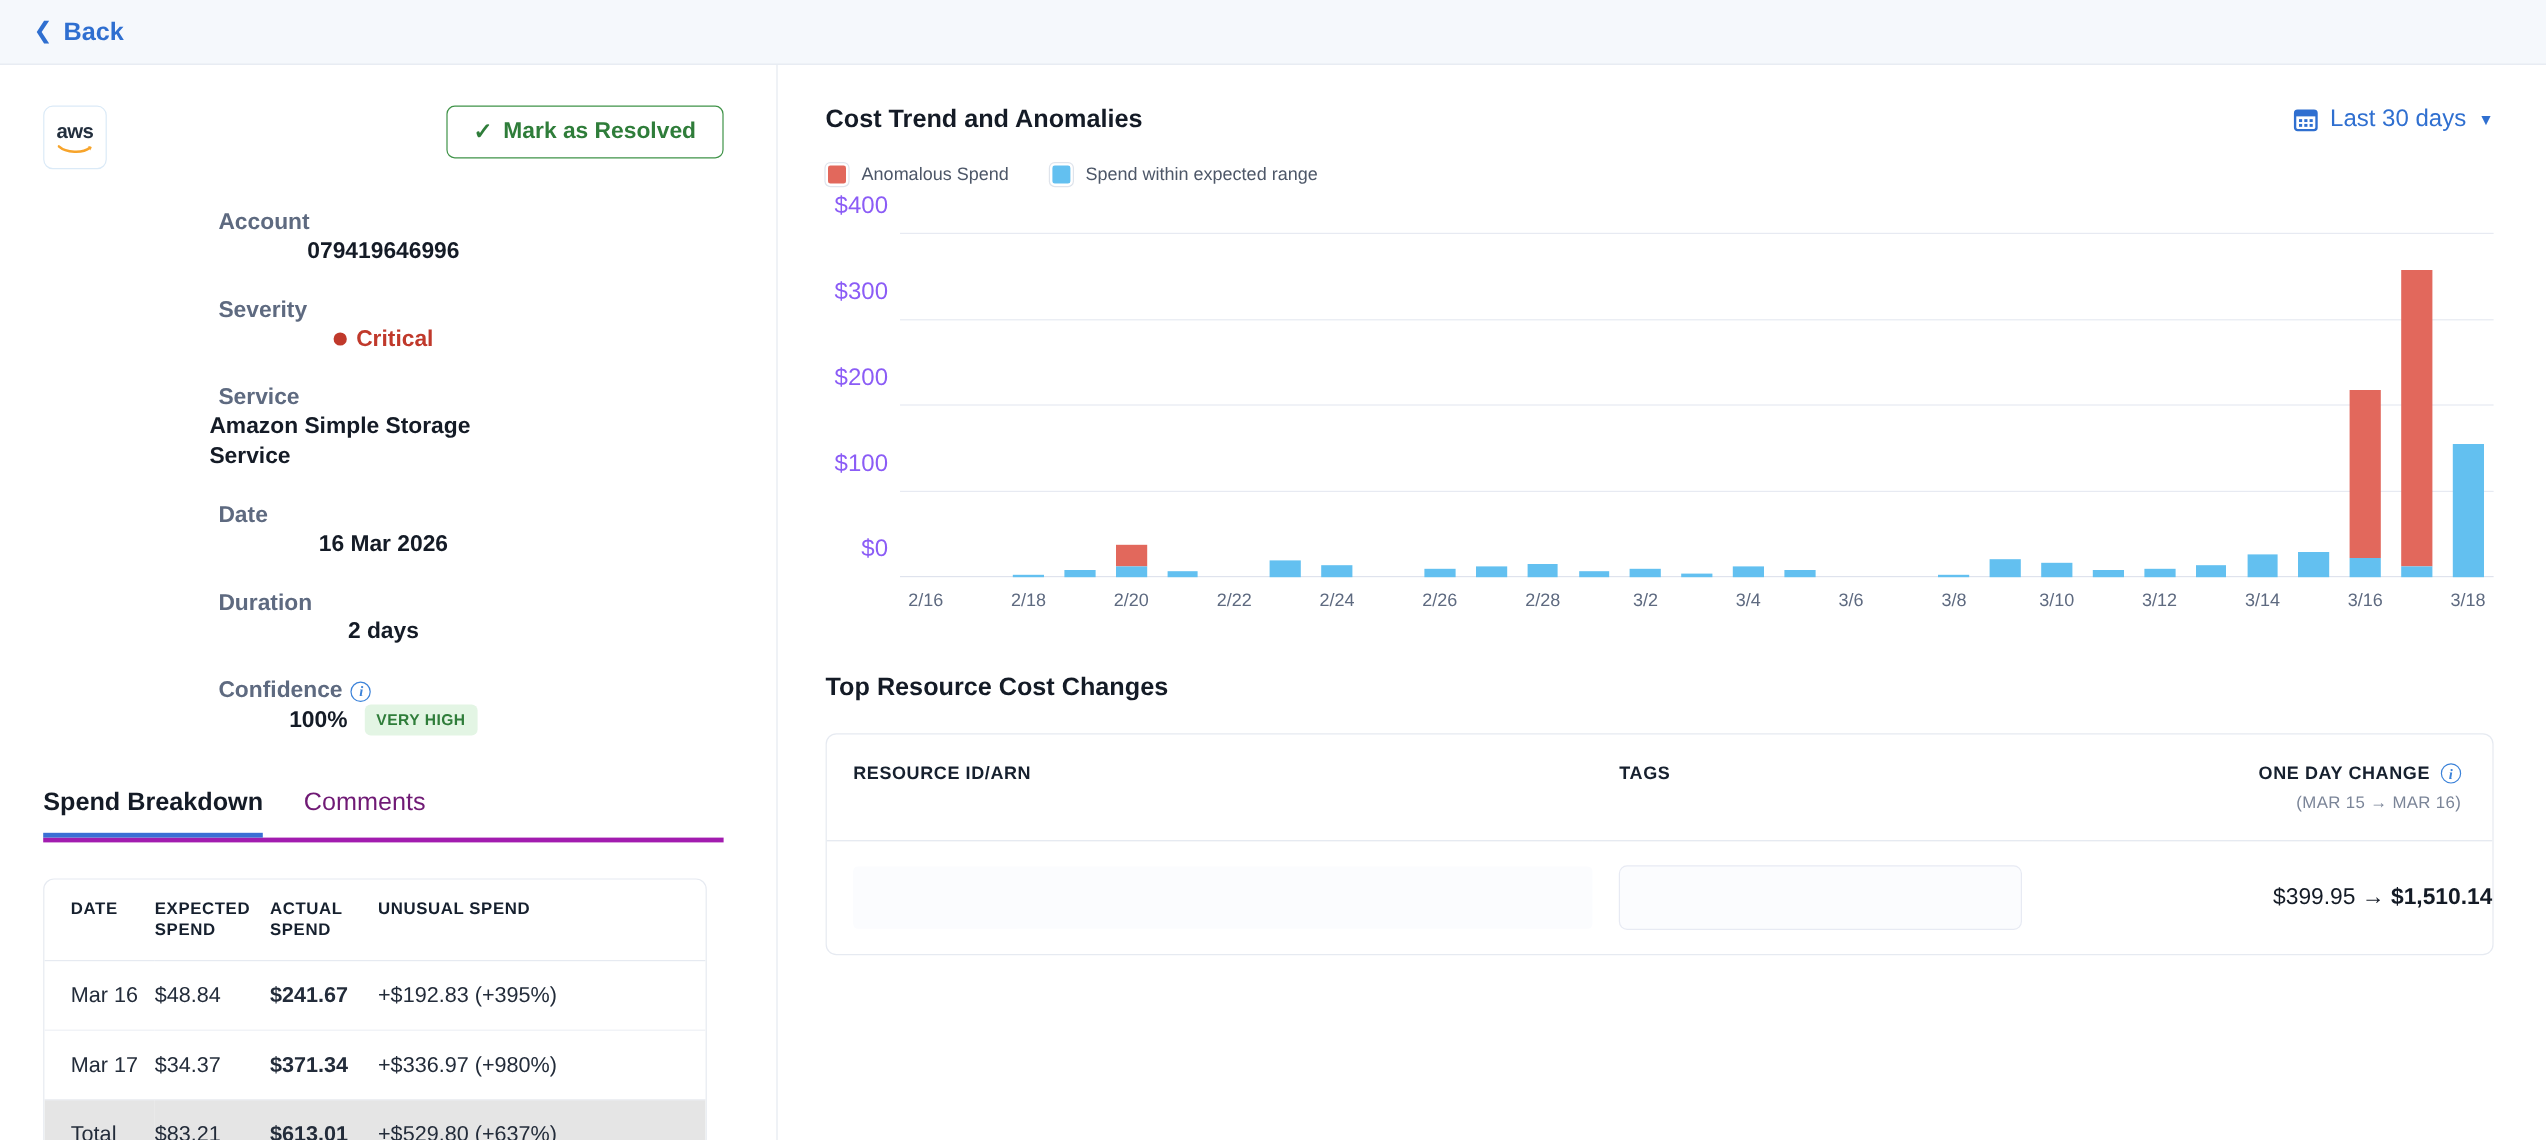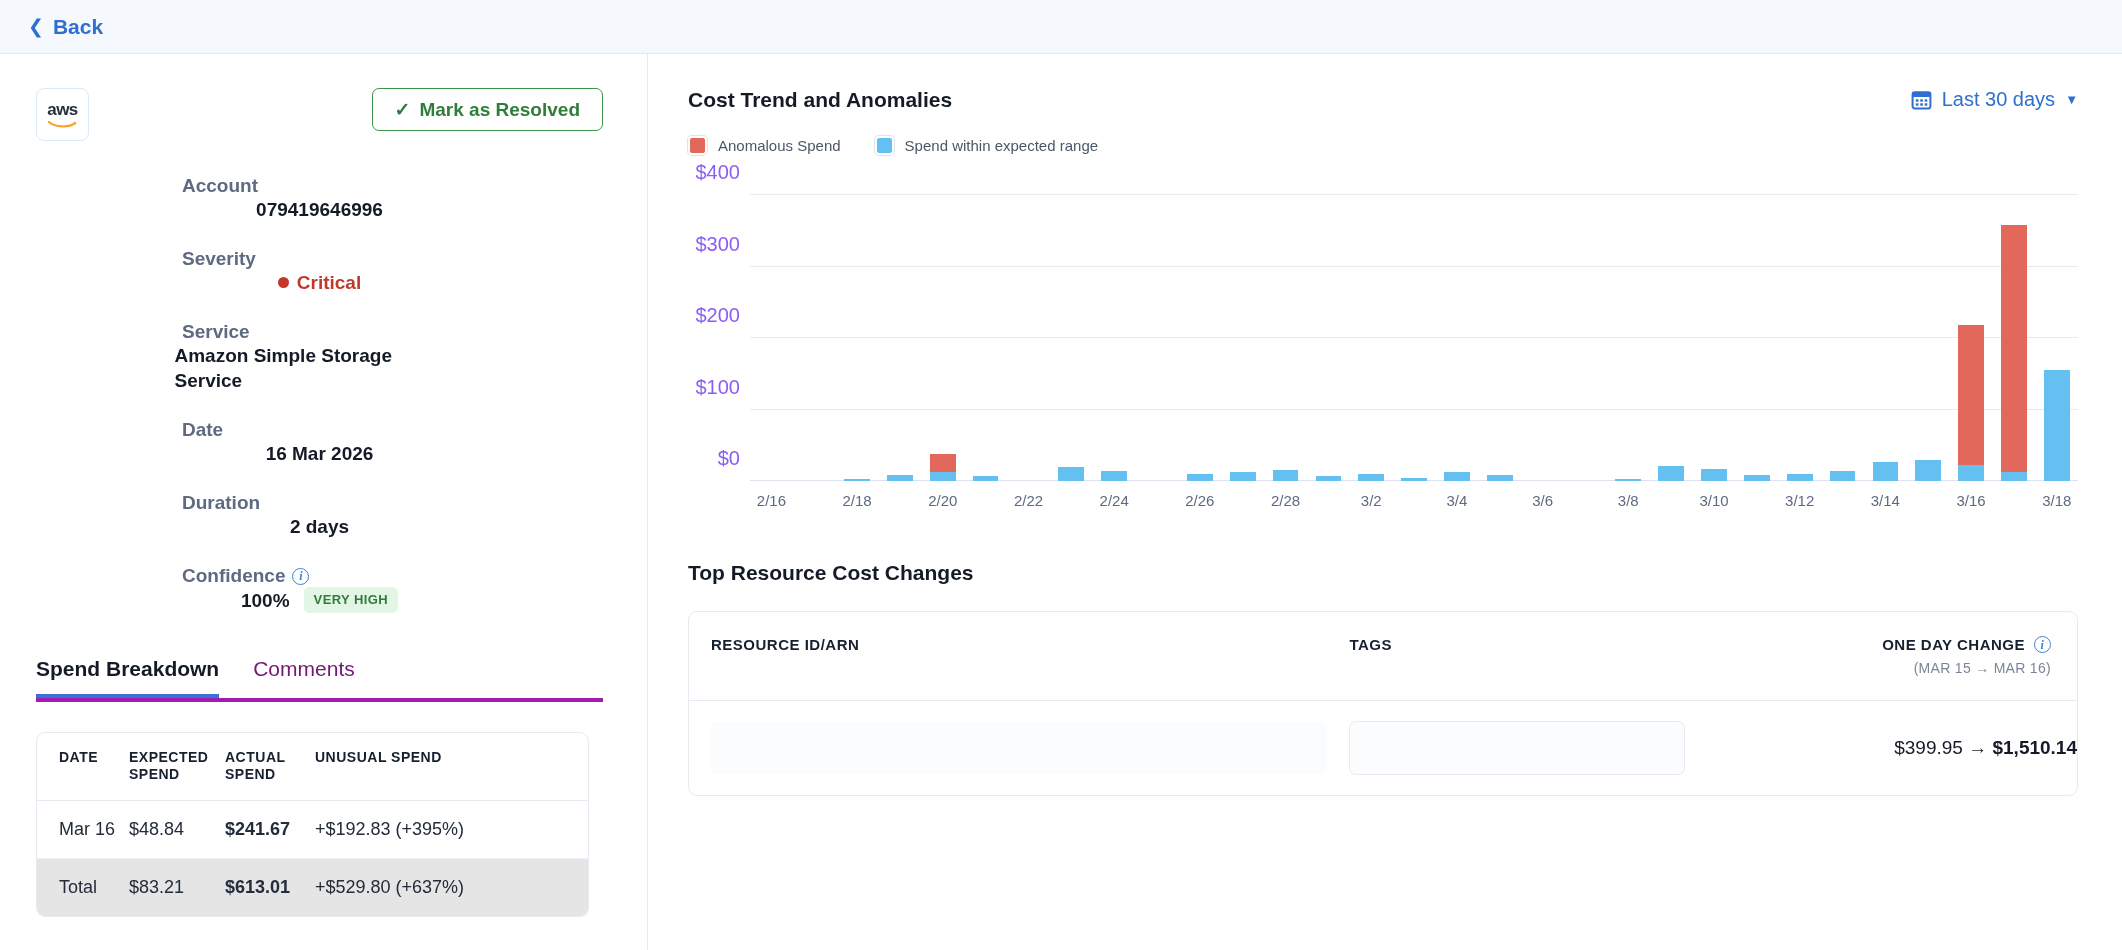--- a/index.html
+++ b/index.html
@@ -432,20 +432,26 @@
               <span>UNUSUAL SPEND</span>
             </th>
           </tr>
         </thead>
         <tbody>
           <tr>
             <td>Mar 16</td>
             <td>$48.84</td>
             <td class="c-actual">$241.67</td>
             <td class="c-unusual">+$192.83 (+395%)</td>
+          </tr>
+          <tr>
+            <td>Mar 17</td>
+            <td>$34.37</td>
+            <td class="c-actual">$371.34</td>
+            <td class="c-unusual">+$336.97 (+980%)</td>
           </tr>
           <tr>
             <td>Total</td>
             <td>$83.21</td>
             <td class="c-actual">$613.01</td>
             <td class="c-unusual">+$529.80 (+637%)</td>
           </tr>
         </tbody>
       </table>
     </div>

